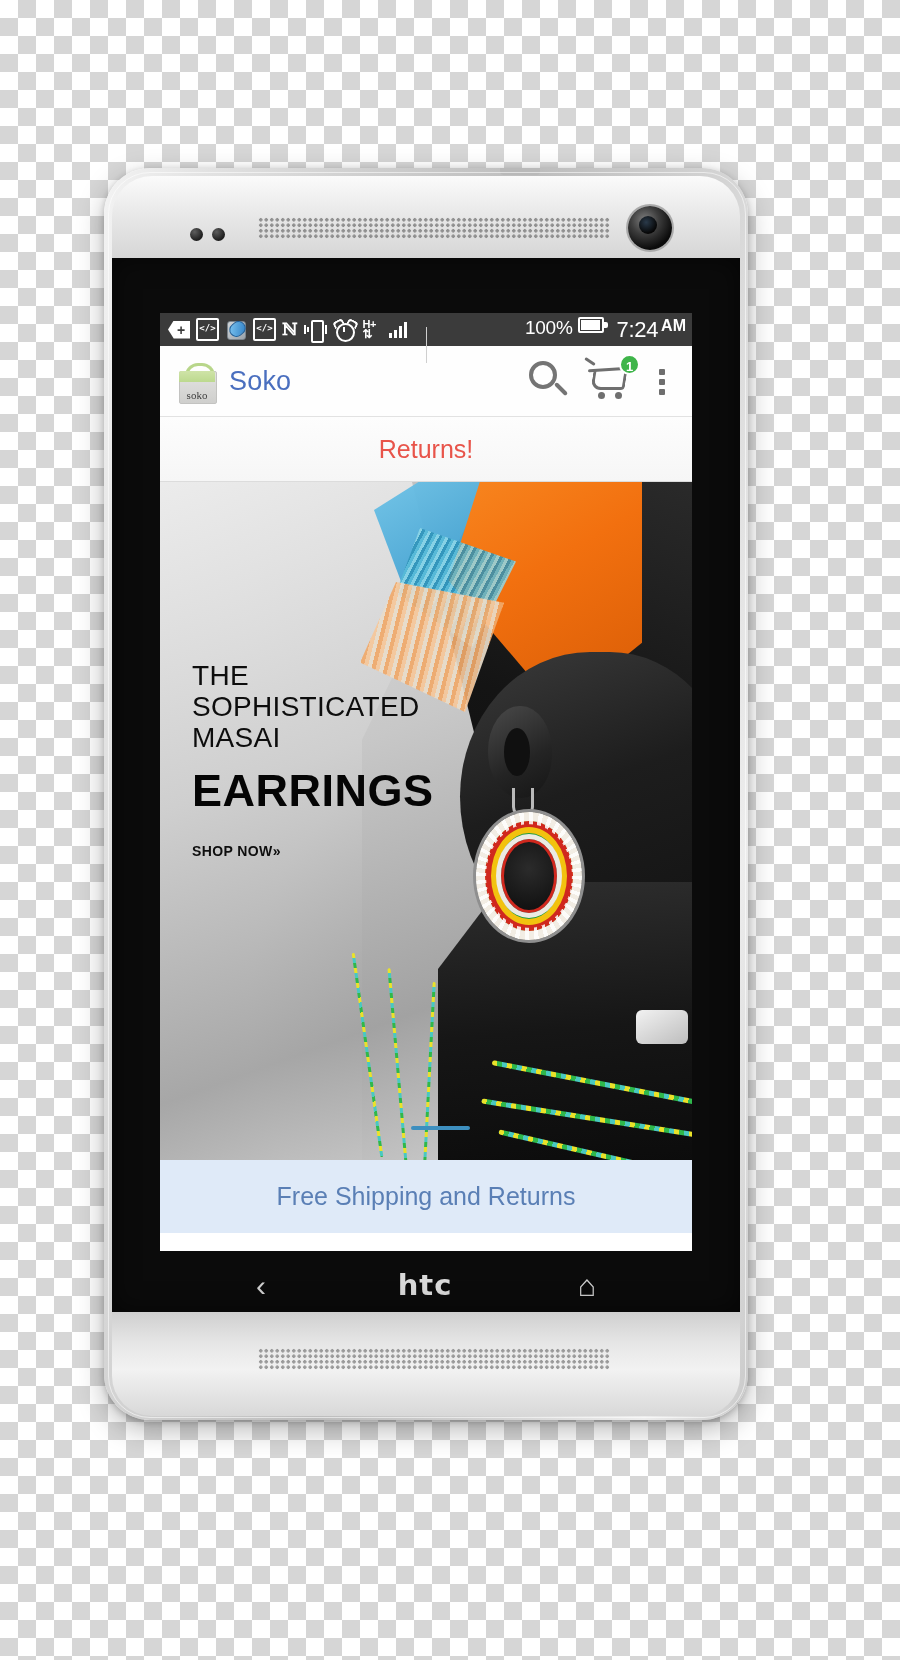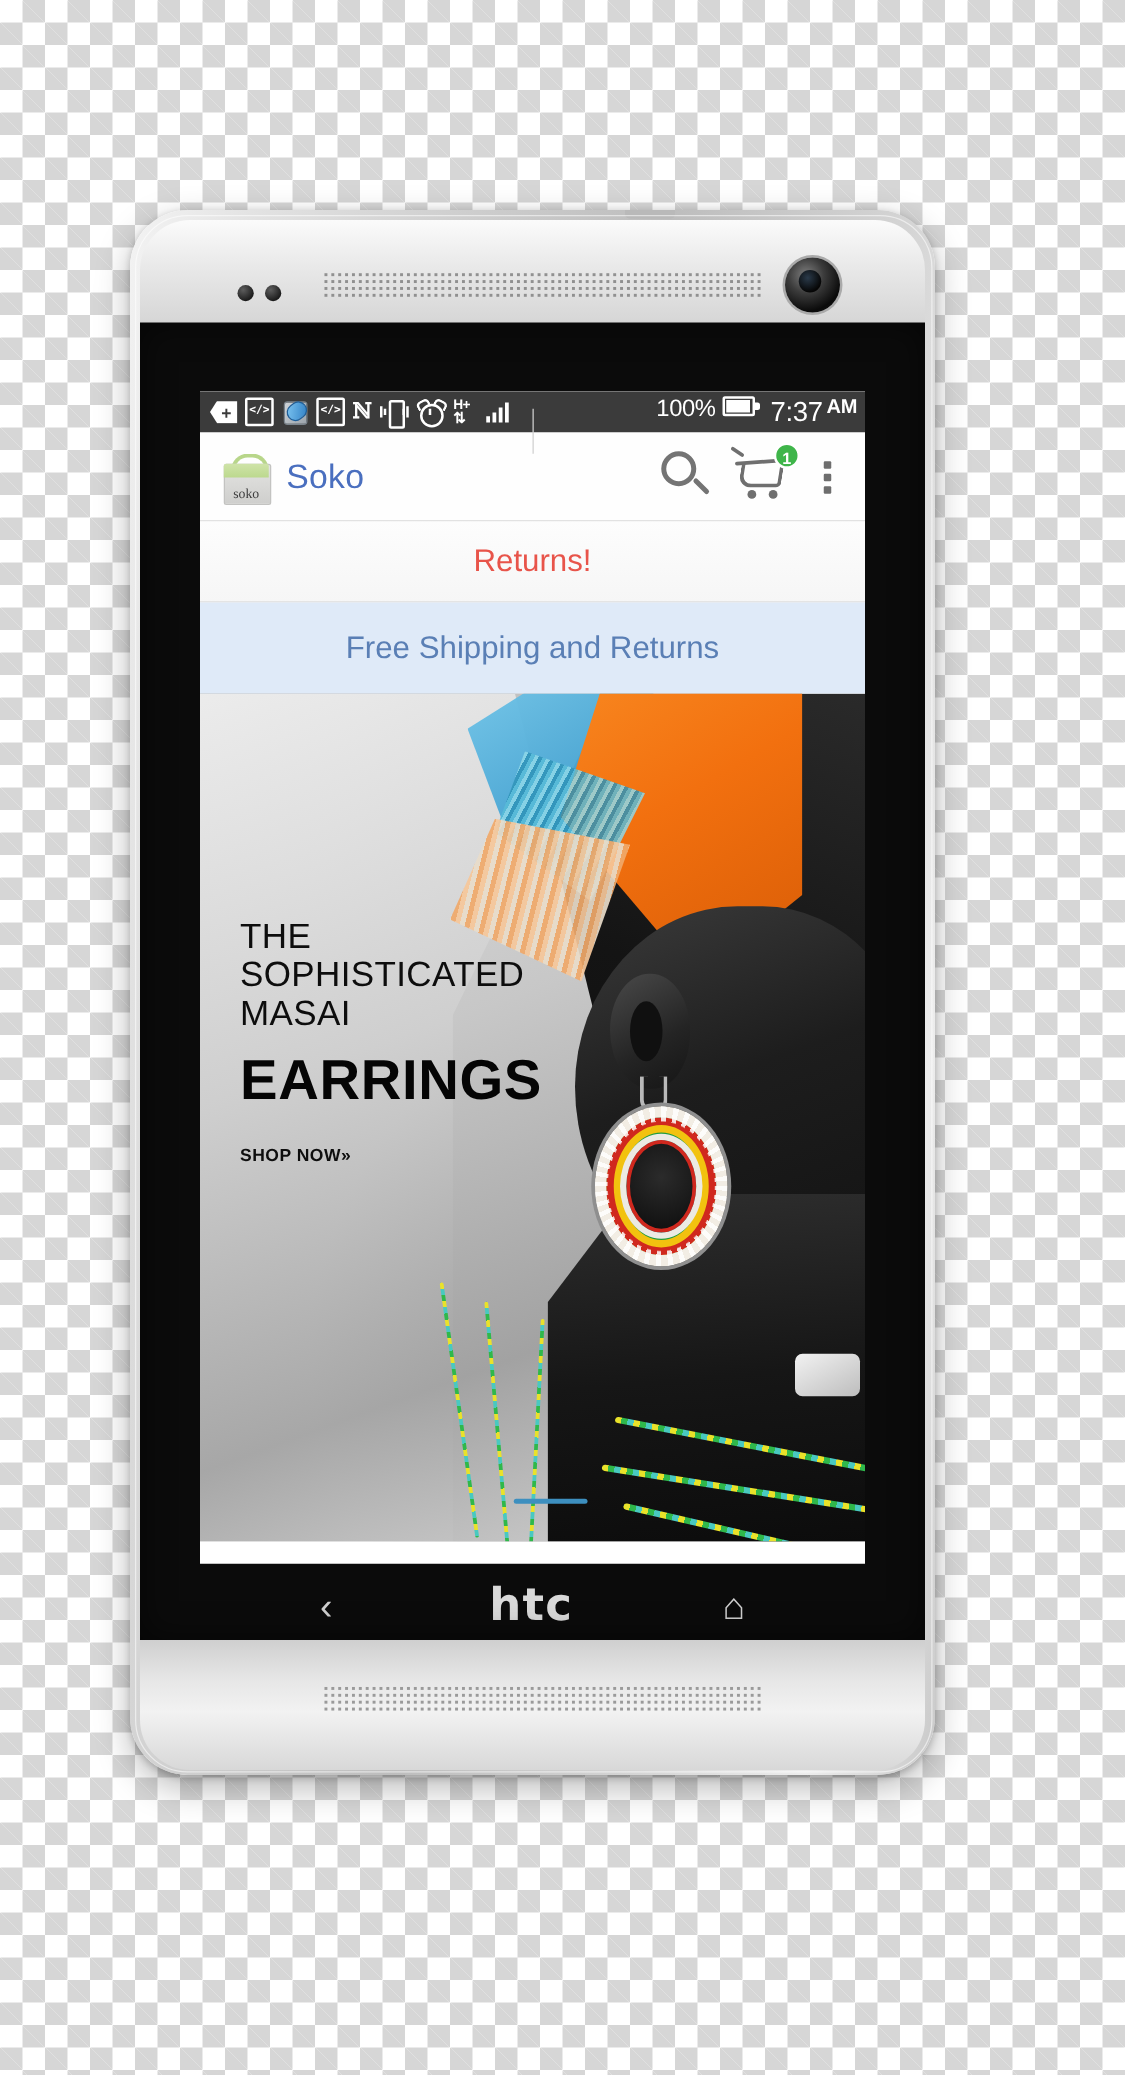--- a/index.html
+++ b/index.html
@@ -67,21 +67,21 @@
     background:radial-gradient(circle at 40% 35%,#2a3a4a,#060606 70%);
   }
   #top-notch{
     position:absolute;left:500px;top:168px;width:40px;height:7px;border-radius:0 0 4px 4px;
     background:#b9b9b9;
   }
 
   
   #htc-logo{
     position:absolute;left:370px;top:1262px;width:110px;height:46px;
-    color:#d9d9d9;font-size:36px;font-weight:bold;letter-spacing:1px;
+    color:#d9d9d9;font-size:29px;font-weight:bold;letter-spacing:1px;
     font-family:"DejaVu Sans",sans-serif;text-align:center;line-height:46px;
   }
   #nav-back,#nav-home{
     position:absolute;top:1268px;width:36px;height:36px;color:#cfcfcf;
     font-size:30px;text-align:center;line-height:36px;
   }
   #nav-back{left:243px;}
   #nav-home{left:569px;}
   #bottom-grille{
     position:absolute;left:258px;top:1348px;width:352px;height:22px;
@@ -456,21 +456,21 @@
         <i></i>
         <i></i>
     </span>
     <span id="sb-right">
       <span id="sb-pct">100%</span>
       <span id="sb-batt">
         <span class="shell"></span>
           <span class="fill"></span>
           <span class="nub"></span>
       </span>
-      <span id="sb-time">7:37</span>
+      <span id="sb-time">7:24</span>
       <span id="sb-ampm">AM</span>
     </span>
   </div>
 
   <div id="appbar">
     <span id="soko-logo">
       <span class="handle"></span>
       <span class="bag"></span>
       <span class="top"></span>
       <span class="word">soko</span>
@@ -494,24 +494,20 @@
         <i></i>
           <i></i>
           <i></i>
       </span>
     </span>
   </div>
 
   <div id="tabs">
     <div class="tab active">Returns!</div>
     <div id="tab-divider"></div>
-  </div>
-
-  <div id="promo">
-    <span id="promo-text">Free Shipping and Returns</span>
   </div>
 
   <div id="hero">
     <div id="hero-bg"></div>
     <div id="hero-dark"></div>
     <div id="hero-wedge"></div>
     <div id="scarf-blue"></div>
     <div id="scarf-orange"></div>
     <div id="scarf-teal"></div>
     <div id="scarf-fringe"></div>
@@ -533,14 +529,18 @@
     <div id="hero-copy">
       <div class="hero-line">THE</div>
       <div class="hero-line">SOPHISTICATED</div>
       <div class="hero-line">MASAI</div>
       <div id="hero-big">EARRINGS</div>
       <div id="hero-cta">SHOP NOW»</div>
     </div>
     <div id="carousel-indicator"></div>
   </div>
 
+  <div id="promo">
+    <span id="promo-text">Free Shipping and Returns</span>
+  </div>
+
 </div>
 <div class="face-shadow"></div>
 
 </body></html>

